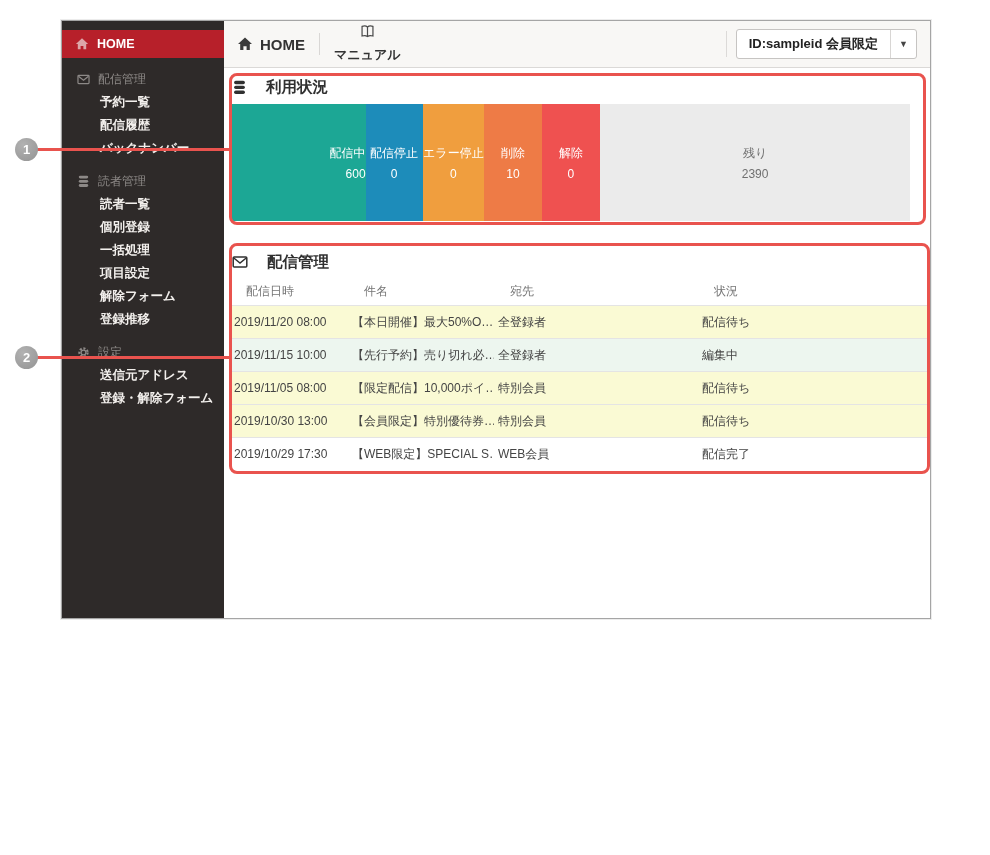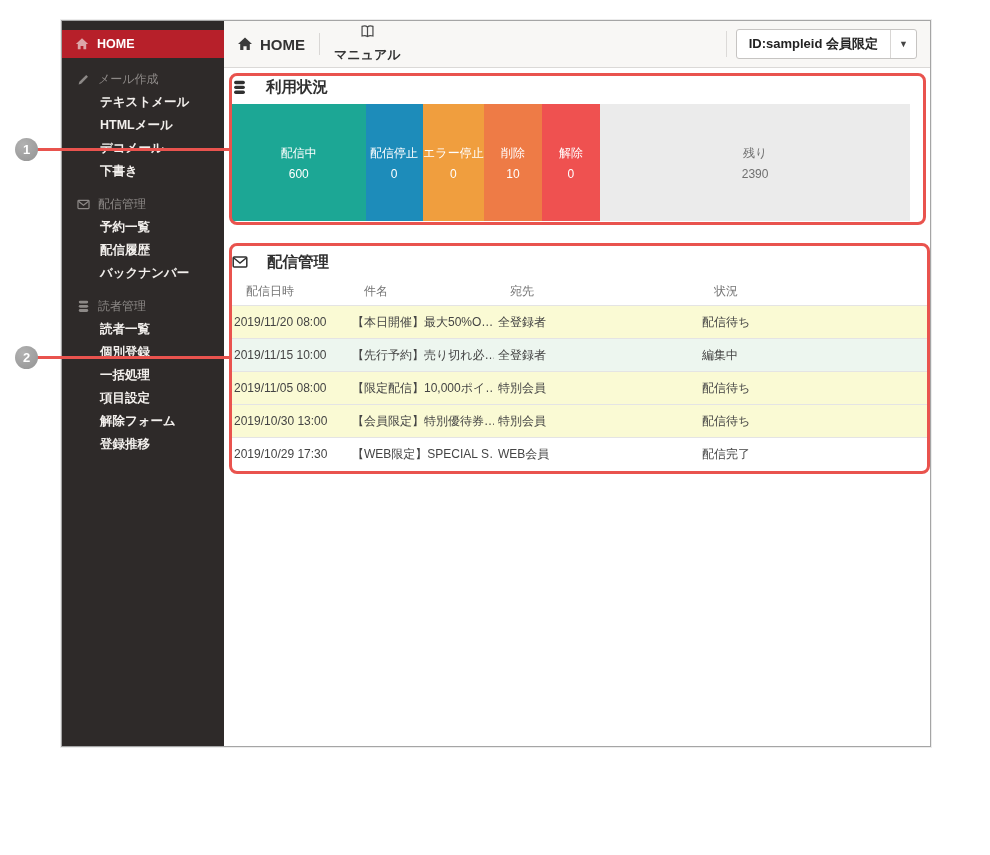--- a/index.html
+++ b/index.html
@@ -1,21 +1,21 @@
 <!DOCTYPE html>
 <html><head>
 <meta charset="utf-8">
 <style>
   * { margin:0; padding:0; box-sizing:border-box; }
   html,body { width:990px; height:855px; background:#ffffff;
     font-family:"Liberation Sans","DejaVu Sans",sans-serif; }
   #page { position:relative; width:990px; height:855px; background:#fff; overflow:hidden; }
 
   
-  .window { position:absolute; left:61px; top:20px; width:870px; height:727px;
+  .window { position:absolute; left:61px; top:20px; width:870px; height:599px;
     border:1px solid #a5a5a5; background:#fff; display:flex; box-shadow:0 0 0 1px #ececec; }
 
   
   .sidebar { width:162px; background:#2e2a29; flex:0 0 162px; padding-top:9px; overflow:hidden; }
   .home-btn { height:28px; background:#b7202a; color:#fff; display:flex; align-items:center;
     gap:8px; padding-left:13px; font-size:12.5px; font-weight:bold; cursor:pointer; }
   .home-btn .icn { color:#dca6a8; display:flex; }
   .nav-section { margin-top:10px; }
   .nav-section:first-of-type { margin-top:12px; }
   .nav-sec-head { height:23px; display:flex; align-items:center; gap:8px; padding-left:15px;
@@ -93,34 +93,20 @@
     <div class="sidebar">
       <div class="home-btn">
         <span class="icn">
           <svg width="14" height="14" viewBox="0 0 16 16" fill="currentColor">
               <path d="M8 1.5 L15 8 H12.8 V14 H9.6 V10.2 H6.4 V14 H3.2 V8 H1 Z"></path>
             </svg>
         </span>
         <span>HOME</span>
       </div>
 
-      <div class="nav-section">
-        <div class="nav-sec-head">
-          <span class="icn">
-            <svg width="13" height="13" viewBox="0 0 16 16" fill="currentColor">
-                <path d="M2 14 L2.9 10.9 L11.3 2.5 L13.5 4.7 L5.1 13.1 Z"></path>
-              </svg>
-          </span>
-          <span>メール作成</span>
-        </div>
-        <div class="nav-item">テキストメール</div>
-        <div class="nav-item">HTMLメール</div>
-        <div class="nav-item">デコメール</div>
-        <div class="nav-item">下書き</div>
-      </div>
 
       <div class="nav-section">
         <div class="nav-sec-head">
           <span class="icn">
             <svg width="13" height="13" viewBox="0 0 16 16" fill="none" stroke="currentColor" stroke-width="1.5">
                 <rect x="1.2" y="3" width="13.6" height="10" rx="1"></rect>
                 <path d="M1.8 4 L8 9 L14.2 4"></path>
               </svg>
           </span>
           <span>配信管理</span>
@@ -142,20 +128,33 @@
           <span>読者管理</span>
         </div>
         <div class="nav-item">読者一覧</div>
         <div class="nav-item">個別登録</div>
         <div class="nav-item">一括処理</div>
         <div class="nav-item">項目設定</div>
         <div class="nav-item">解除フォーム</div>
         <div class="nav-item">登録推移</div>
       </div>
 
+      <div class="nav-section">
+        <div class="nav-sec-head">
+          <span class="icn">
+            <svg width="13" height="13" viewBox="0 0 16 16" fill="none" stroke="currentColor">
+                <circle cx="8" cy="8" r="5.1" stroke-width="2.6" stroke-dasharray="2.6 2.05"></circle>
+                <circle cx="8" cy="8" r="3" stroke-width="1.6"></circle>
+              </svg>
+          </span>
+          <span>設定</span>
+        </div>
+        <div class="nav-item">送信元アドレス</div>
+        <div class="nav-item">登録・解除フォーム</div>
+      </div>
     </div>
 
     <div class="main">
 
       <div class="topbar">
         <div class="crumb-home">
           <span class="icn">
             <svg width="16" height="16" viewBox="0 0 16 16" fill="currentColor">
                 <path d="M8 1.5 L15 8 H12.8 V14 H9.6 V10.2 H6.4 V14 H3.2 V8 H1 Z"></path>
               </svg>
@@ -188,21 +187,21 @@
             <svg width="15" height="15" viewBox="0 0 16 16" fill="currentColor">
                 <rect x="2.2" y="0.8" width="11.6" height="3.6" rx="1.8"></rect>
                 <rect x="2.2" y="6" width="11.6" height="3.6" rx="1.8"></rect>
                 <rect x="2.2" y="11.2" width="11.6" height="3.6" rx="1.8"></rect>
               </svg>
           </span>
           <span>利用状況</span>
         </div>
 
         <div class="usage-bar">
-          <div class="seg" style="flex: 0 0 19.7%; background-color: rgb(28, 167, 149);">
+          <div class="seg" style="flex: 0 0 19.7%; background-color: rgb(28, 167, 149); align-items: flex-end;">
             <span>配信中</span>
             <span>600</span>
           </div>
           <div class="seg" style="flex: 0 0 8.4%; background-color: rgb(29, 140, 186);">
             <span>配信停止</span>
             <span>0</span>
           </div>
           <div class="seg" style="flex: 0 0 9.1%; background-color: rgb(240, 158, 62);">
             <span>エラー停止</span>
             <span>0</span>

